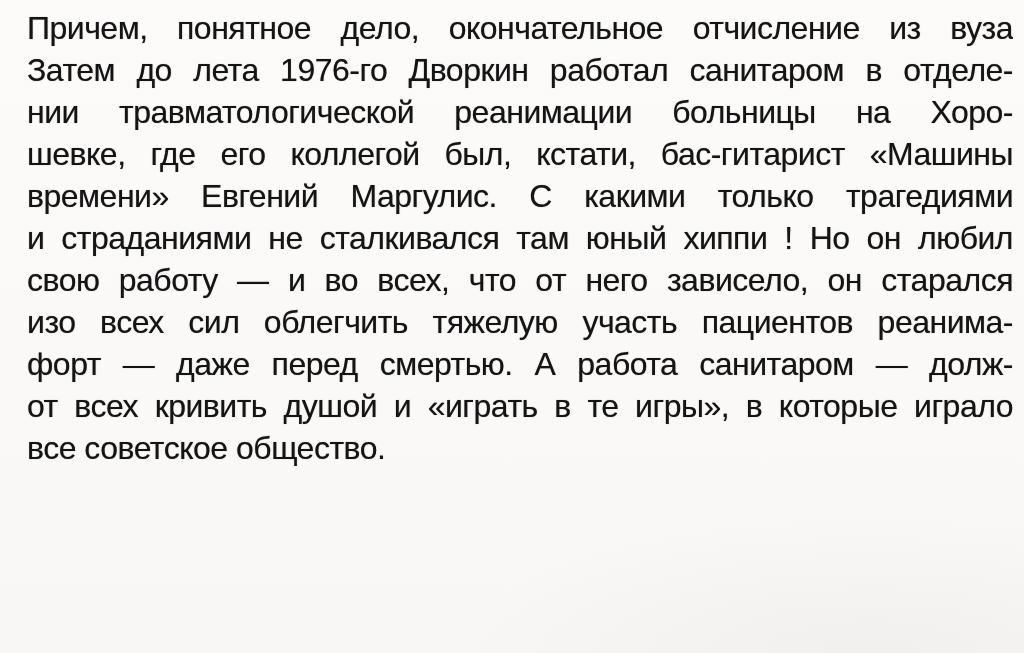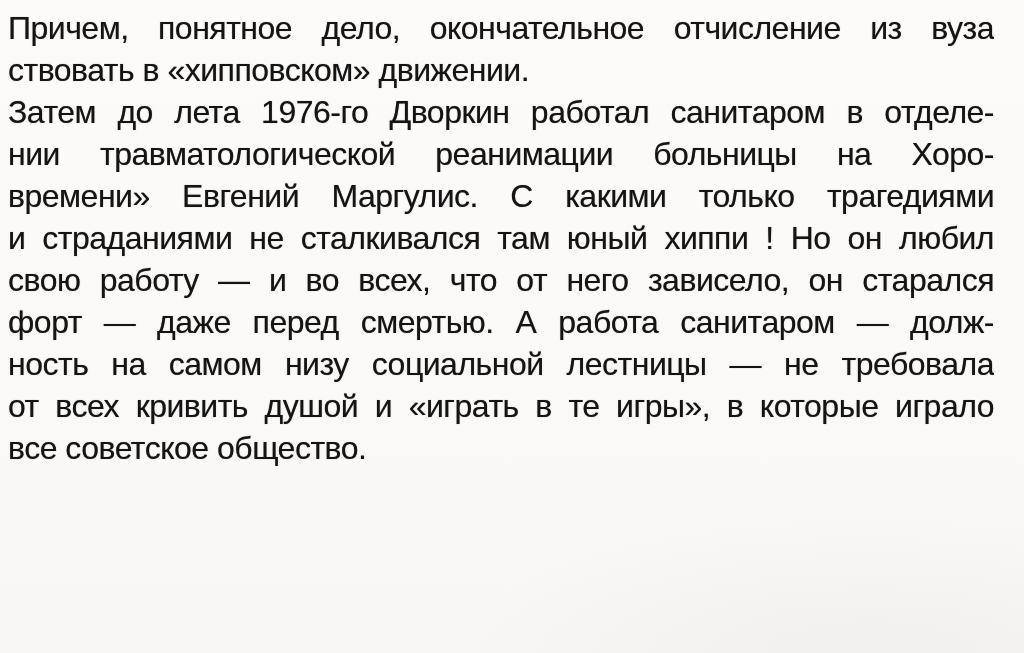--- a/index.html
+++ b/index.html
@@ -16,21 +16,21 @@
   .page {
     position: relative;
     width: 1024px;
     height: 653px;
     background:
       radial-gradient(ellipse 600px 200px at 85% 100%, rgba(120,120,118,0.06), rgba(0,0,0,0) 70%),
       linear-gradient(180deg, #fcfbf9 0%, #faf9f7 60%, #f8f7f5 100%);
   }
   .textblock {
     position: absolute;
-    left: 8px;
+    left: 27px;
     top: 7px;
     width: 986px;
     color: #141414;
     font-size: 32px;
     line-height: 42px;
     letter-spacing: -0.5px;
     font-weight: normal;
     text-shadow: 0 0 0.9px rgba(15,15,15,0.55);
   }
   .line {
@@ -45,26 +45,26 @@
     text-align-last: left;
   }
 </style>
 </head>
 <body>
 
 <div class="page">
   <div class="textblock">
 
     <div class="line">Причем, понятное дело, окончательное отчисление из вуза</div>
-    <div class="line last">ствовать в «хипповском» движении.</div>
 
     <div class="line">Затем до лета 1976-го Дворкин работал санитаром в отделе-</div>
     <div class="line">нии травматологической реанимации больницы на Хоро-</div>
+    <div class="line">шевке, где его коллегой был, кстати, бас-гитарист «Машины</div>
     <div class="line">времени» Евгений Маргулис. С какими только трагедиями</div>
     <div class="line">и страданиями не сталкивался там юный хиппи ! Но он любил</div>
     <div class="line">свою работу — и во всех, что от него зависело, он старался</div>
+    <div class="line">изо всех сил облегчить тяжелую участь пациентов реанима-</div>
     <div class="line">форт — даже перед смертью. А работа санитаром — долж-</div>
-    <div class="line">ность на самом низу социальной лестницы — не требовала</div>
     <div class="line">от всех кривить душой и «играть в те игры», в которые играло</div>
     <div class="line last">все советское общество.</div>
 
   </div>
 </div>
 
 </body></html>

